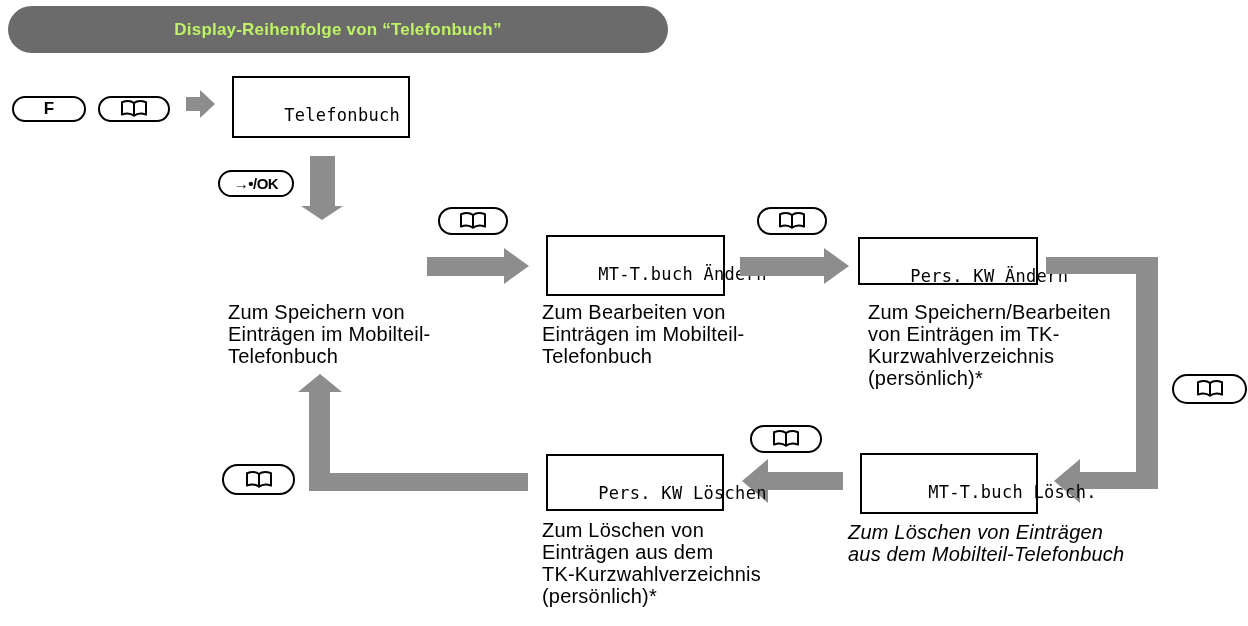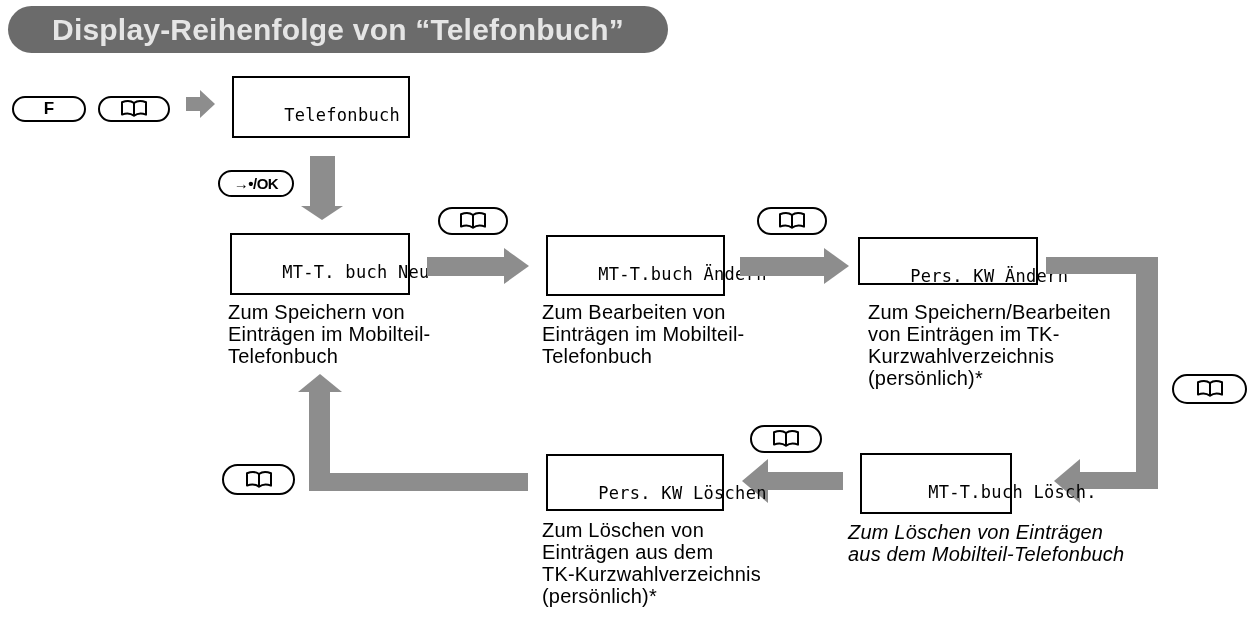--- a/index.html
+++ b/index.html
@@ -4,21 +4,21 @@
 <style>
   html,body{margin:0;padding:0;background:#fff;}
   .stage{
     position:relative;width:1248px;height:626px;background:#fff;overflow:hidden;
     font-family:"Liberation Sans",sans-serif;color:#000;
   }
   .titlebar{
     position:absolute;left:8px;top:6px;width:660px;height:47px;border-radius:24px;
     background:var(--bar,#6b6b6b);display:flex;align-items:center;justify-content:center;
   }
-  .titlebar span{color:#e5e5e5;font-weight:bold;font-size:30px;letter-spacing:0.2px;}
+  .titlebar span{color:#bef264;font-weight:bold;font-size:17px;letter-spacing:0.2px;}
   .key{
     position:absolute;border:2.5px solid #000;border-radius:999px;background:#fff;
     display:flex;align-items:center;justify-content:center;box-sizing:border-box;
   }
   .key.flabel{font-weight:bold;font-size:17px;}
   .key.oklabel{font-weight:bold;font-size:15px;letter-spacing:-0.5px;}
   .lcd{
     position:absolute;border:2.5px solid #000;background:#fff;box-sizing:border-box;
     padding:7px 8px;font-family:"DejaVu Sans Mono",monospace;font-size:17px;
     letter-spacing:0.3px;white-space:pre;
@@ -63,23 +63,20 @@
   <div class="lcd" style="left:232px;top:76px;width:178px;height:62px;">
     <span>Telefonbuch</span>
   </div>
 
   <div class="key oklabel" style="left:218px;top:170px;width:76px;height:27px;">
     <span>→•/OK</span>
   </div>
   <div class="bar" style="left:310px;top:156px;width:25px;height:50px;"></div>
   <div class="tri down" style="left:301px;top:206px;"></div>
 
-  <div class="lcd" style="left:230px;top:233px;width:180px;height:62px;">
-    <span>MT-T. buch Neu</span>
-  </div>
   <div class="caption" style="left:228px;top:301px;">Zum Speichern von
 Einträgen im Mobilteil-
 Telefonbuch</div>
 
   <div class="key" style="left:438px;top:207px;width:70px;height:28px;">
     <span class="book-glyph">
         <svg width="32" height="20" viewBox="0 0 32 20">
           <path d="M16 4 C13 1.6 8 1.6 4 3.2 L4 15.6 C8 14 13 14.4 16 16.8 C19 14.4 24 14 28 15.6 L28 3.2 C24 1.6 19 1.6 16 4 Z" fill="#fff" stroke="#000" stroke-width="2" stroke-linejoin="round"></path>
           <path d="M16 4 L16 16.8" stroke="#000" stroke-width="2"></path>
         </svg>
@@ -120,21 +117,21 @@
   <div class="tri left" style="left:1054px;top:459px;"></div>
   <div class="key" style="left:1172px;top:374px;width:75px;height:30px;">
     <span class="book-glyph">
         <svg width="32" height="20" viewBox="0 0 32 20">
           <path d="M16 4 C13 1.6 8 1.6 4 3.2 L4 15.6 C8 14 13 14.4 16 16.8 C19 14.4 24 14 28 15.6 L28 3.2 C24 1.6 19 1.6 16 4 Z" fill="#fff" stroke="#000" stroke-width="2" stroke-linejoin="round"></path>
           <path d="M16 4 L16 16.8" stroke="#000" stroke-width="2"></path>
         </svg>
       </span>
   </div>
 
-  <div class="lcd" style="left:860px;top:453px;width:152px;height:61px;padding-left:24px;">
+  <div class="lcd" style="left:860px;top:453px;width:178px;height:61px;padding-left:24px;">
     <span>MT-T.buch Lösch.</span>
   </div>
   <div class="caption" style="left:848px;top:521px;font-style:italic;">Zum Löschen von Einträgen
 aus dem Mobilteil-Telefonbuch</div>
 
   <div class="key" style="left:750px;top:425px;width:72px;height:28px;">
     <span class="book-glyph">
         <svg width="32" height="20" viewBox="0 0 32 20">
           <path d="M16 4 C13 1.6 8 1.6 4 3.2 L4 15.6 C8 14 13 14.4 16 16.8 C19 14.4 24 14 28 15.6 L28 3.2 C24 1.6 19 1.6 16 4 Z" fill="#fff" stroke="#000" stroke-width="2" stroke-linejoin="round"></path>
           <path d="M16 4 L16 16.8" stroke="#000" stroke-width="2"></path>

